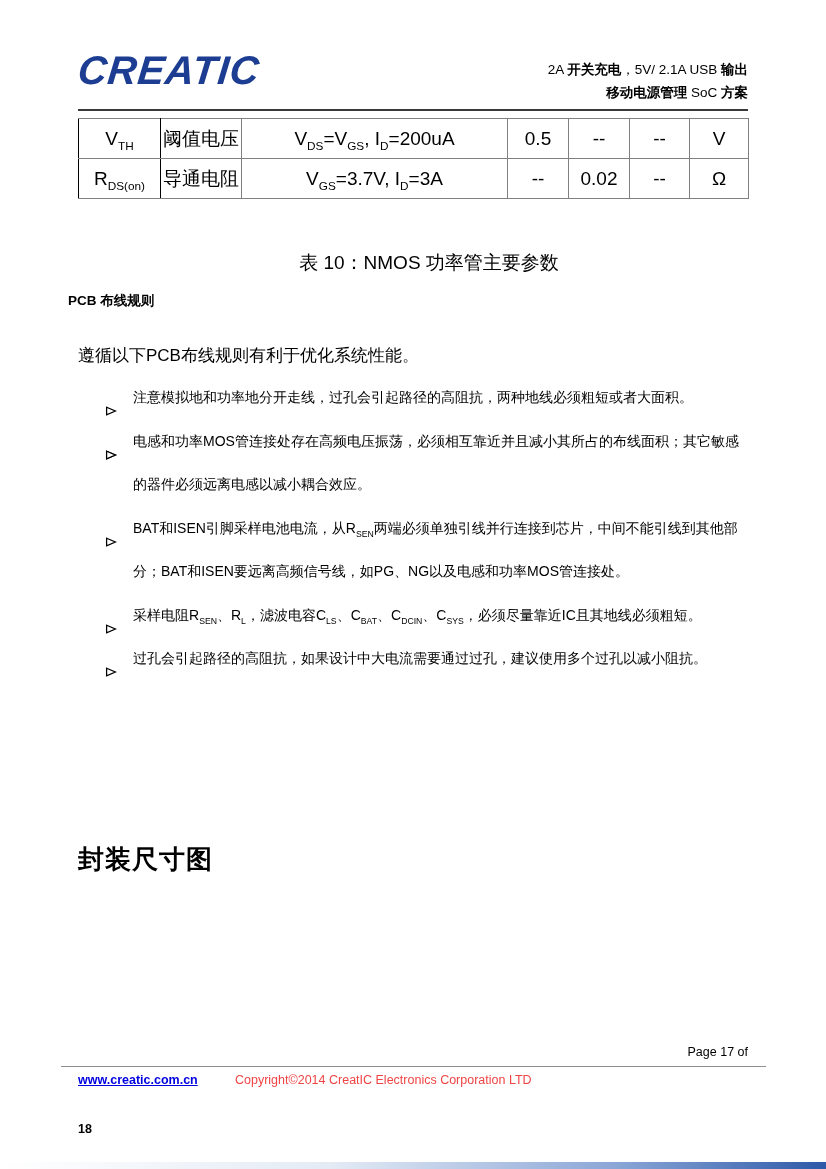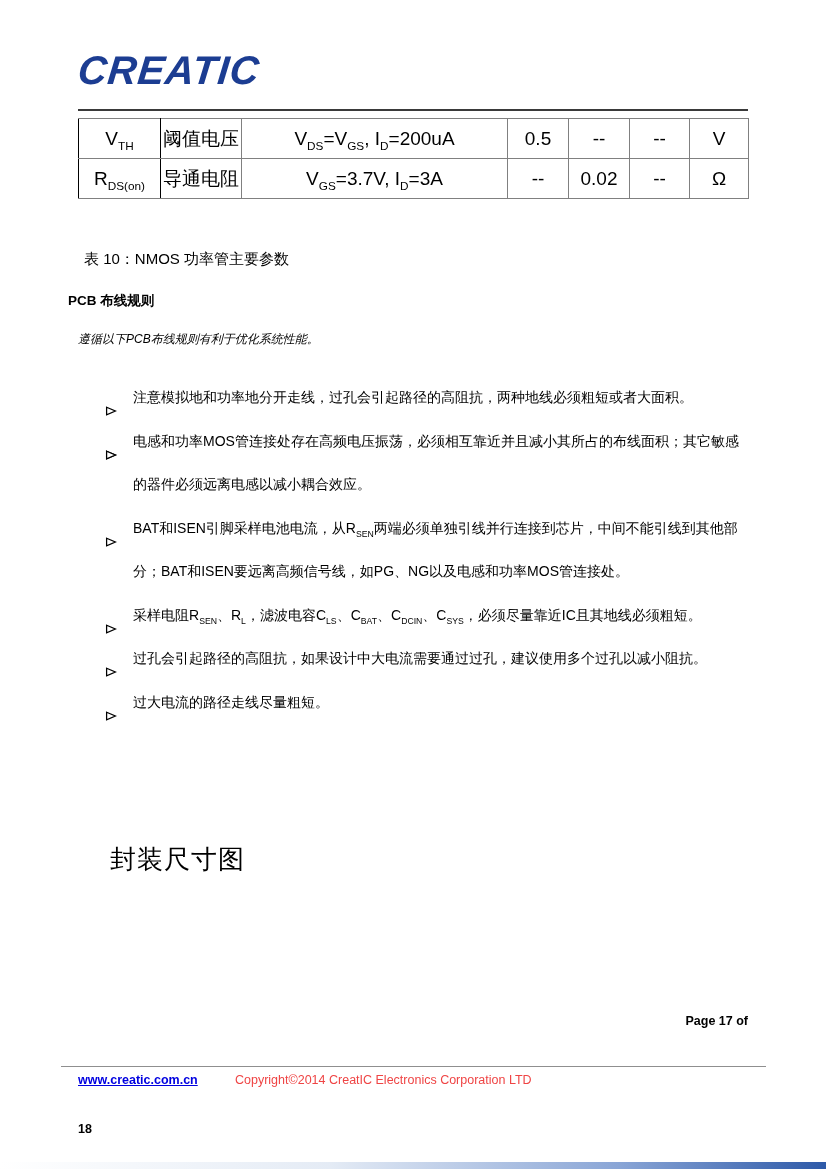--- a/index.html
+++ b/index.html
@@ -24,52 +24,56 @@
     position:absolute;left:78px;top:118px;width:670px;
     border-collapse:collapse;table-layout:fixed;
     font-size:19px;text-align:center;
   }
   table.params td{
     border:1px solid #808080;height:39px;padding:0 2px;
     vertical-align:middle;overflow:hidden;
   }
   table.params td.c-symbol{border-left-color:#000;border-right-color:#000;}
   sub{font-size:0.62em;line-height:0;}
-  .caption{position:absolute;left:84px;top:250px;width:670px;font-size:15px;}
+  .caption{position:absolute;left:94px;top:250px;width:670px;text-align:center;font-size:19px;}
   
   .sec-title{position:absolute;left:68px;top:292px;font-size:13.5px;font-weight:bold;}
-  .intro{position:absolute;left:78px;top:331px;font-size:12px;font-style:italic;}
+  .intro{position:absolute;left:78px;top:344px;font-size:17px;}
   ul.bullets{
     position:absolute;left:78px;top:376px;width:672px;margin:0;padding:0;
     list-style:none;font-size:14px;line-height:43.5px;
   }
   ul.bullets li{position:relative;padding-left:55px;}
   ul.bullets .marker{position:absolute;left:27px;top:15px;width:12px;height:12px;}
   
-  .heading2{position:absolute;left:78px;top:842px;font-size:26px;font-weight:normal;letter-spacing:1px;margin-left:32px;}
+  .heading2{position:absolute;left:78px;top:842px;font-size:26px;font-weight:bold;letter-spacing:1px;}
   
   .footer-rule{position:absolute;left:61px;right:60px;top:1066px;border-top:1px solid #8f8f8f;}
   .footer{font-size:12.5px;line-height:17px;}
   .footer-link{position:absolute;left:78px;top:1072px;font-weight:bold;color:var(--link,#0000e0);text-decoration:underline;}
   .footer-copy{position:absolute;left:235px;top:1072px;color:#ef4444;}
-  .footer-page{position:absolute;right:78px;top:1013px;font-weight:bold;text-align:center;}
+  .footer-page{position:absolute;right:78px;top:1044px;font-weight:normal;text-align:center;}
   .footer-page2{position:absolute;left:78px;top:1090px;font-weight:bold;margin-top:31px;}
   
   .bottom-bar{
     position:absolute;left:0;right:0;bottom:0;height:7px;
     background:linear-gradient(to right,#ffffff 0%,#e4ebf5 40%,#89a5d6 75%,#2d59a8 100%);
   }
 </style>
 </head>
 <body>
 
 <div class="page">
 
   <div class="logo">CREATIC</div>
 
+  <div class="header-right">
+    <div>2A <b>开关充电</b>，5V/ 2.1A USB <b>输出</b></div>
+    <div><b>移动电源管理</b> SoC <b>方案</b></div>
+  </div>
 
   <div class="header-rule"></div>
 
   <table class="params">
     <colgroup>
       <col style="width:82px">
         <col style="width:81px">
         <col style="width:266px">
       <col style="width:61px">
         <col style="width:61px">
@@ -116,23 +120,20 @@
           </svg></span><span>电感和功率MOS管连接处存在高频电压振荡，必须相互靠近并且减小其所占的布线面积；其它敏感的器件必须远离电感以减小耦合效应。</span></li>
       <li><span class="marker"><svg width="12" height="12" viewBox="0 0 12 12">
             <path d="M1.6 2.2 L10.4 6 L1.6 9.8 Z" fill="#fff" stroke="#000" stroke-width="1.25" stroke-linejoin="miter"></path>
           </svg></span><span>BAT和ISEN引脚采样电池电流，从R<sub>SEN</sub>两端必须单独引线并行连接到芯片，中间不能引线到其他部分；BAT和ISEN要远离高频信号线，如PG、NG以及电感和功率MOS管连接处。</span></li>
       <li><span class="marker"><svg width="12" height="12" viewBox="0 0 12 12">
             <path d="M1.6 2.2 L10.4 6 L1.6 9.8 Z" fill="#fff" stroke="#000" stroke-width="1.25" stroke-linejoin="miter"></path>
           </svg></span><span>采样电阻R<sub>SEN</sub>、R<sub>L</sub>，滤波电容C<sub>LS</sub>、C<sub>BAT</sub>、C<sub>DCIN</sub>、C<sub>SYS</sub>，必须尽量靠近IC且其地线必须粗短。</span></li>
       <li><span class="marker"><svg width="12" height="12" viewBox="0 0 12 12">
             <path d="M1.6 2.2 L10.4 6 L1.6 9.8 Z" fill="#fff" stroke="#000" stroke-width="1.25" stroke-linejoin="miter"></path>
           </svg></span><span>过孔会引起路径的高阻抗，如果设计中大电流需要通过过孔，建议使用多个过孔以减小阻抗。</span></li>
-      <li><span class="marker"><svg width="12" height="12" viewBox="0 0 12 12">
-            <path d="M1.6 2.2 L10.4 6 L1.6 9.8 Z" fill="#fff" stroke="#000" stroke-width="1.25" stroke-linejoin="miter"></path>
-          </svg></span><span>过大电流的路径走线尽量粗短。</span></li>
     </ul>
 
   <div class="heading2">封装尺寸图</div>
 
   <div class="footer-rule"></div>
   <a class="footer footer-link" href="#">www.creatic.com.cn</a>
   <div class="footer footer-copy">Copyright©2014 CreatIC Electronics Corporation LTD</div>
   <div class="footer footer-page">Page 17 of</div>
   <div class="footer footer-page2">18</div>
 

